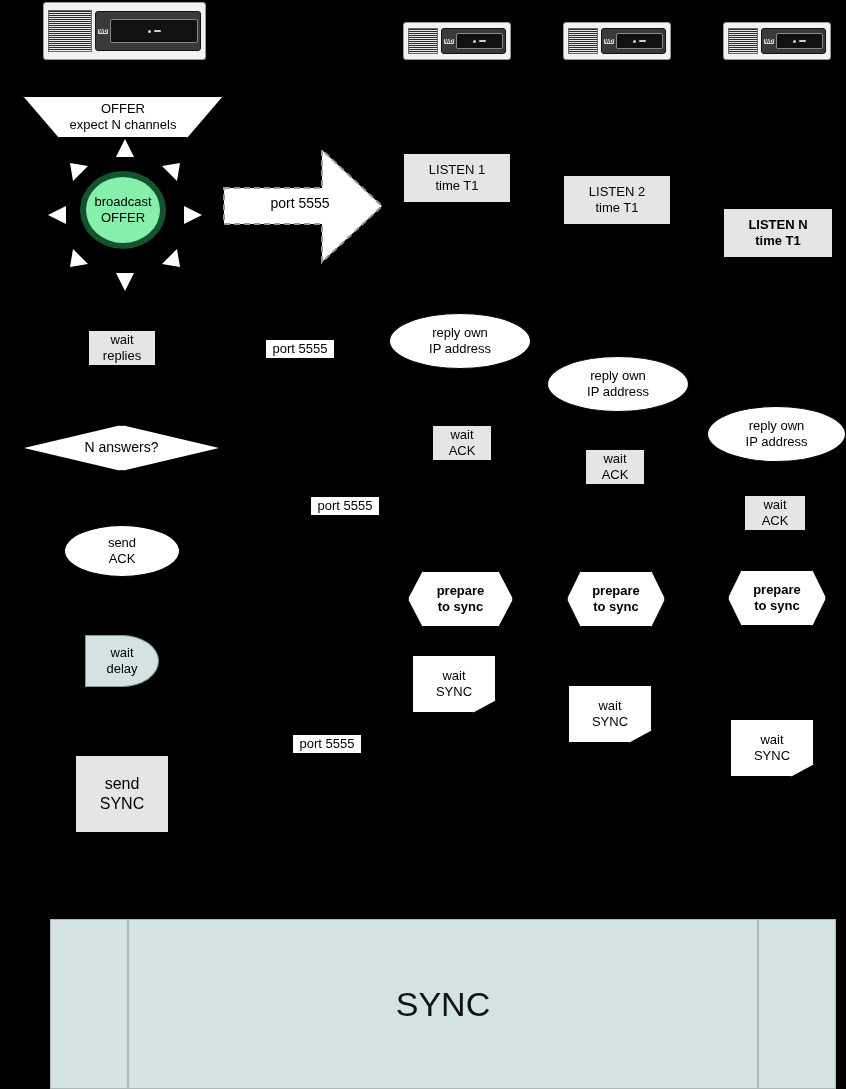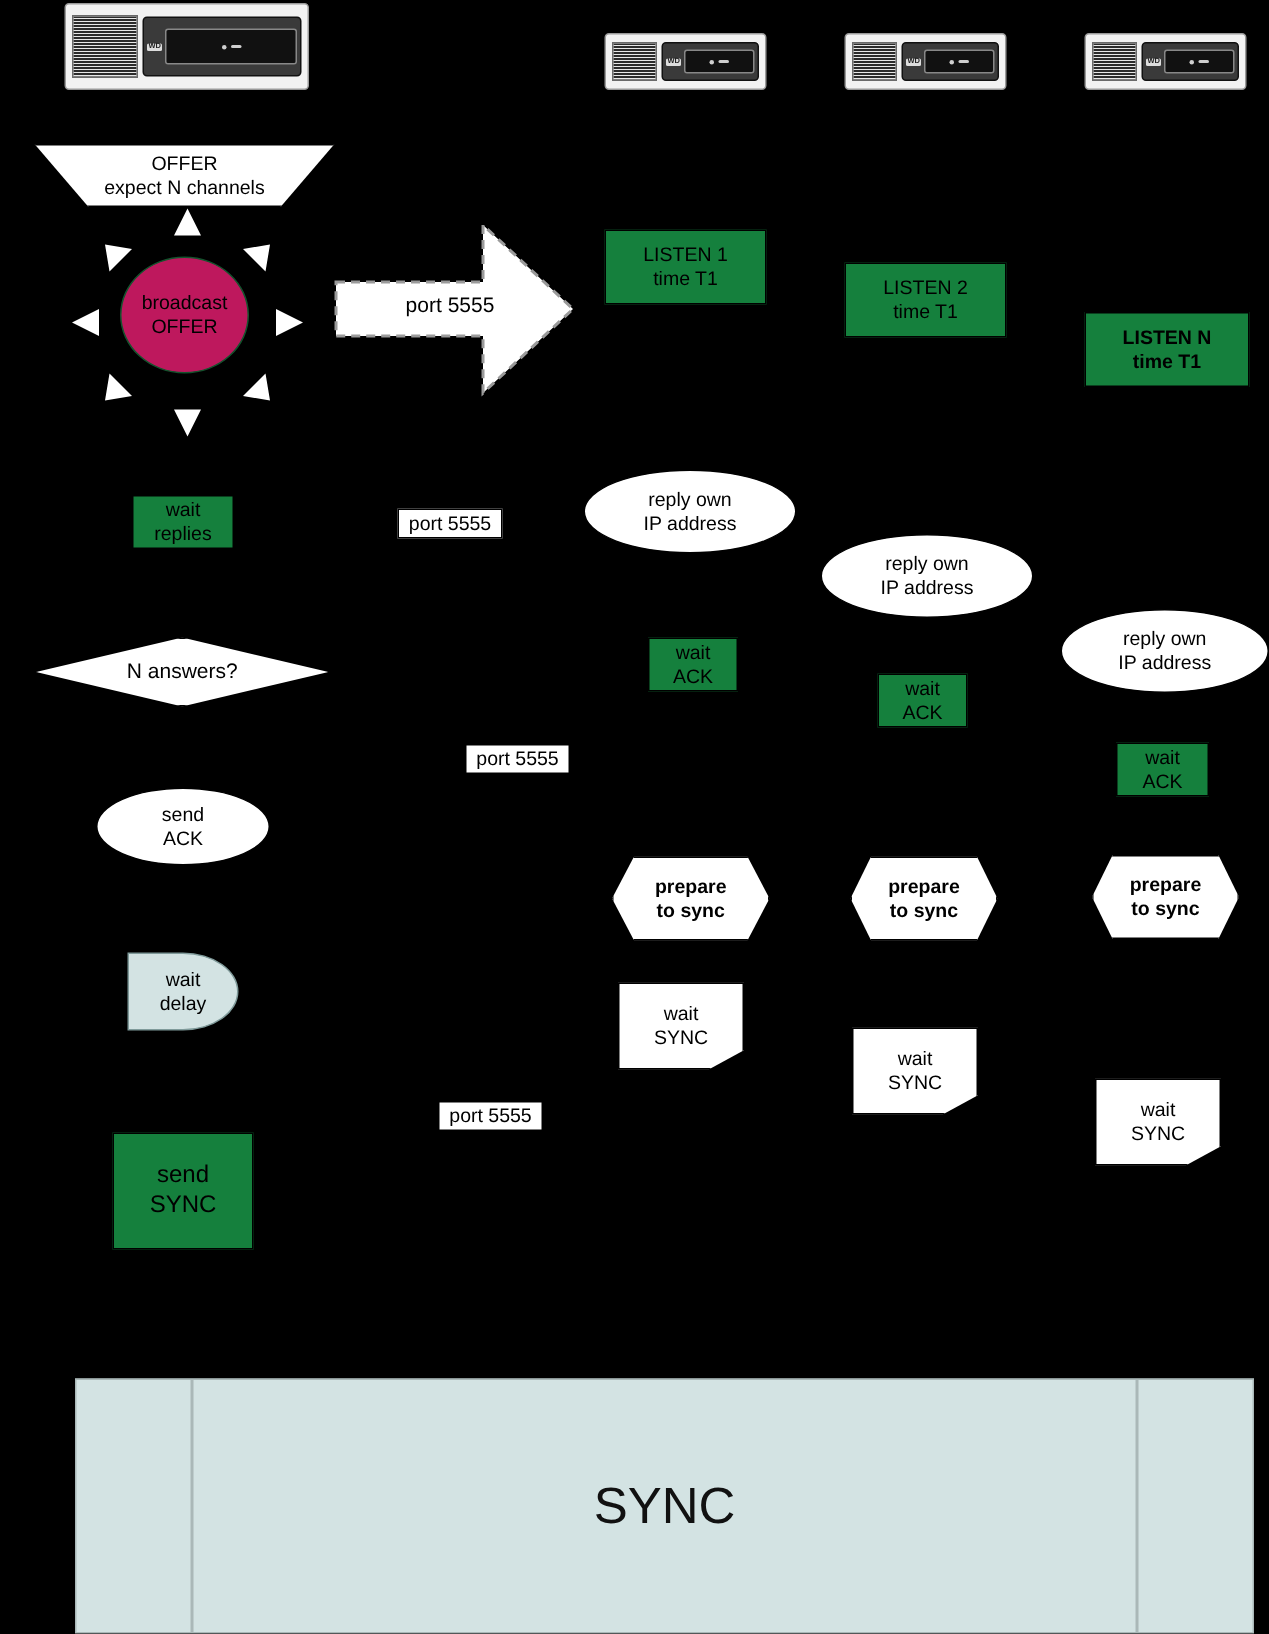--- a/index.html
+++ b/index.html
@@ -91,31 +91,31 @@
     background: #cfcfcf;
   }
   .device .slot {
     width: 7px; height: 2px;
     background: #cfcfcf;
     border-radius: 1px;
   }
 
   
   .rect {
-    background: #15803d;
+    background: #e5e5e5;
     border: 1px solid #000000;
   }
   .ellipse {
     background: #ffffff;
     border: 1px solid #000000;
     border-radius: 50%;
   }
   .ellipse-fill {
-    background: #be185d;
-    border: 1px solid #14532d;
+    background: #86efac;
+    border: 6px solid #14532d;
     border-radius: 50%;
     text-align: center;
   }
   .label-box {
     background: #ffffff;
     border: 1px solid #000000;
     padding: 1px 4px;
     font-size: 13px;
   }
   .hex {

